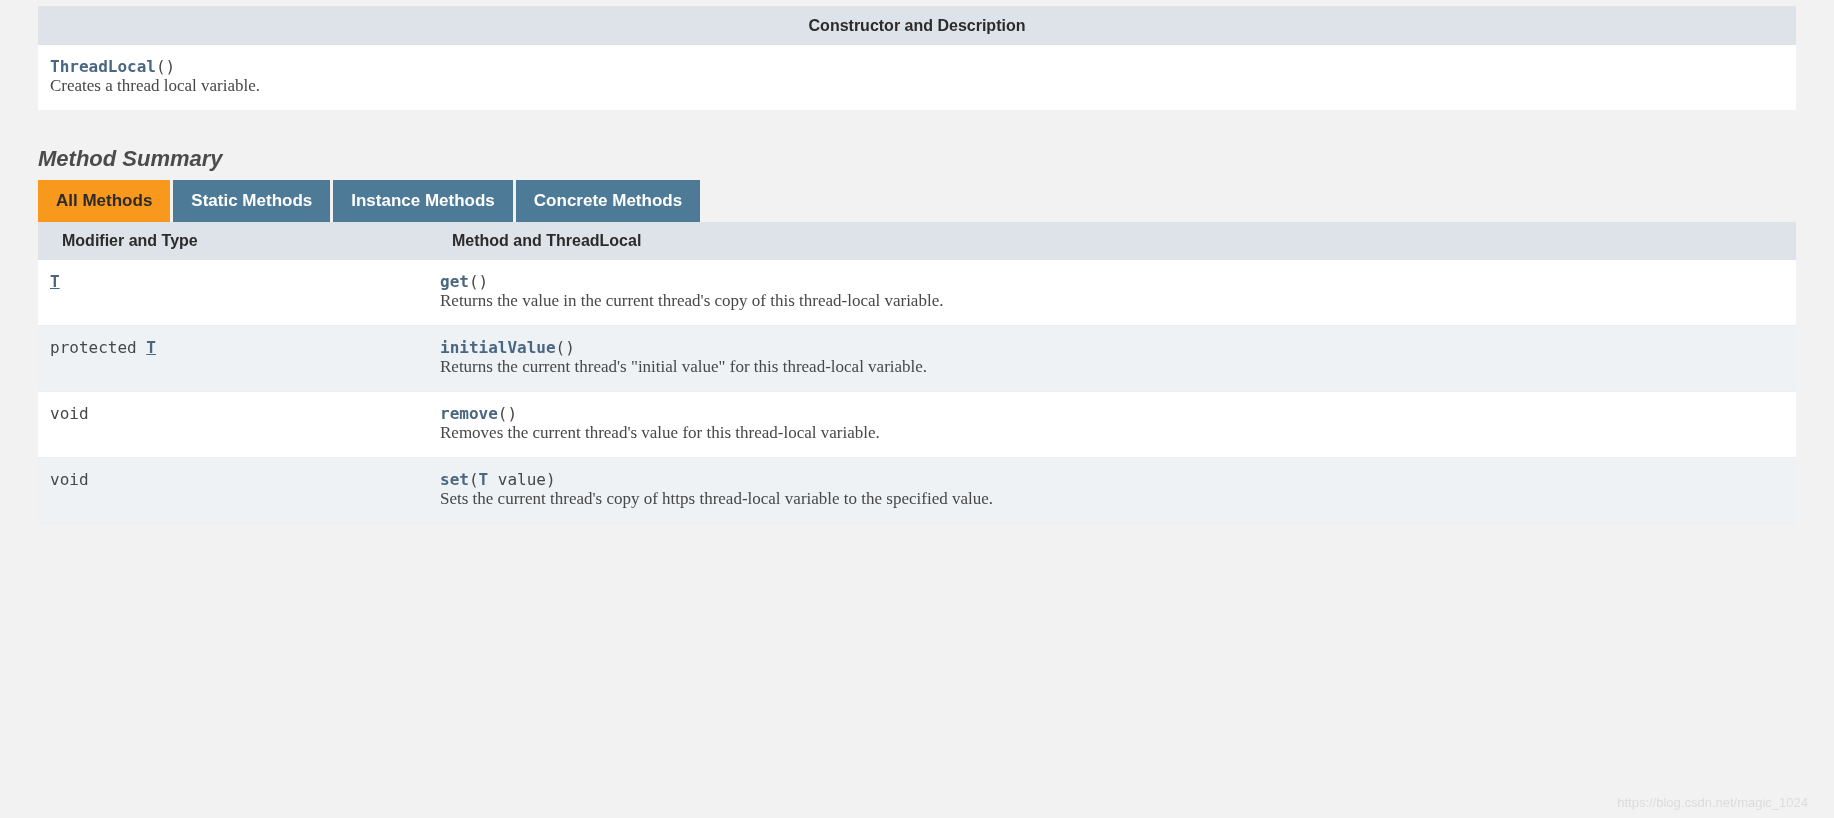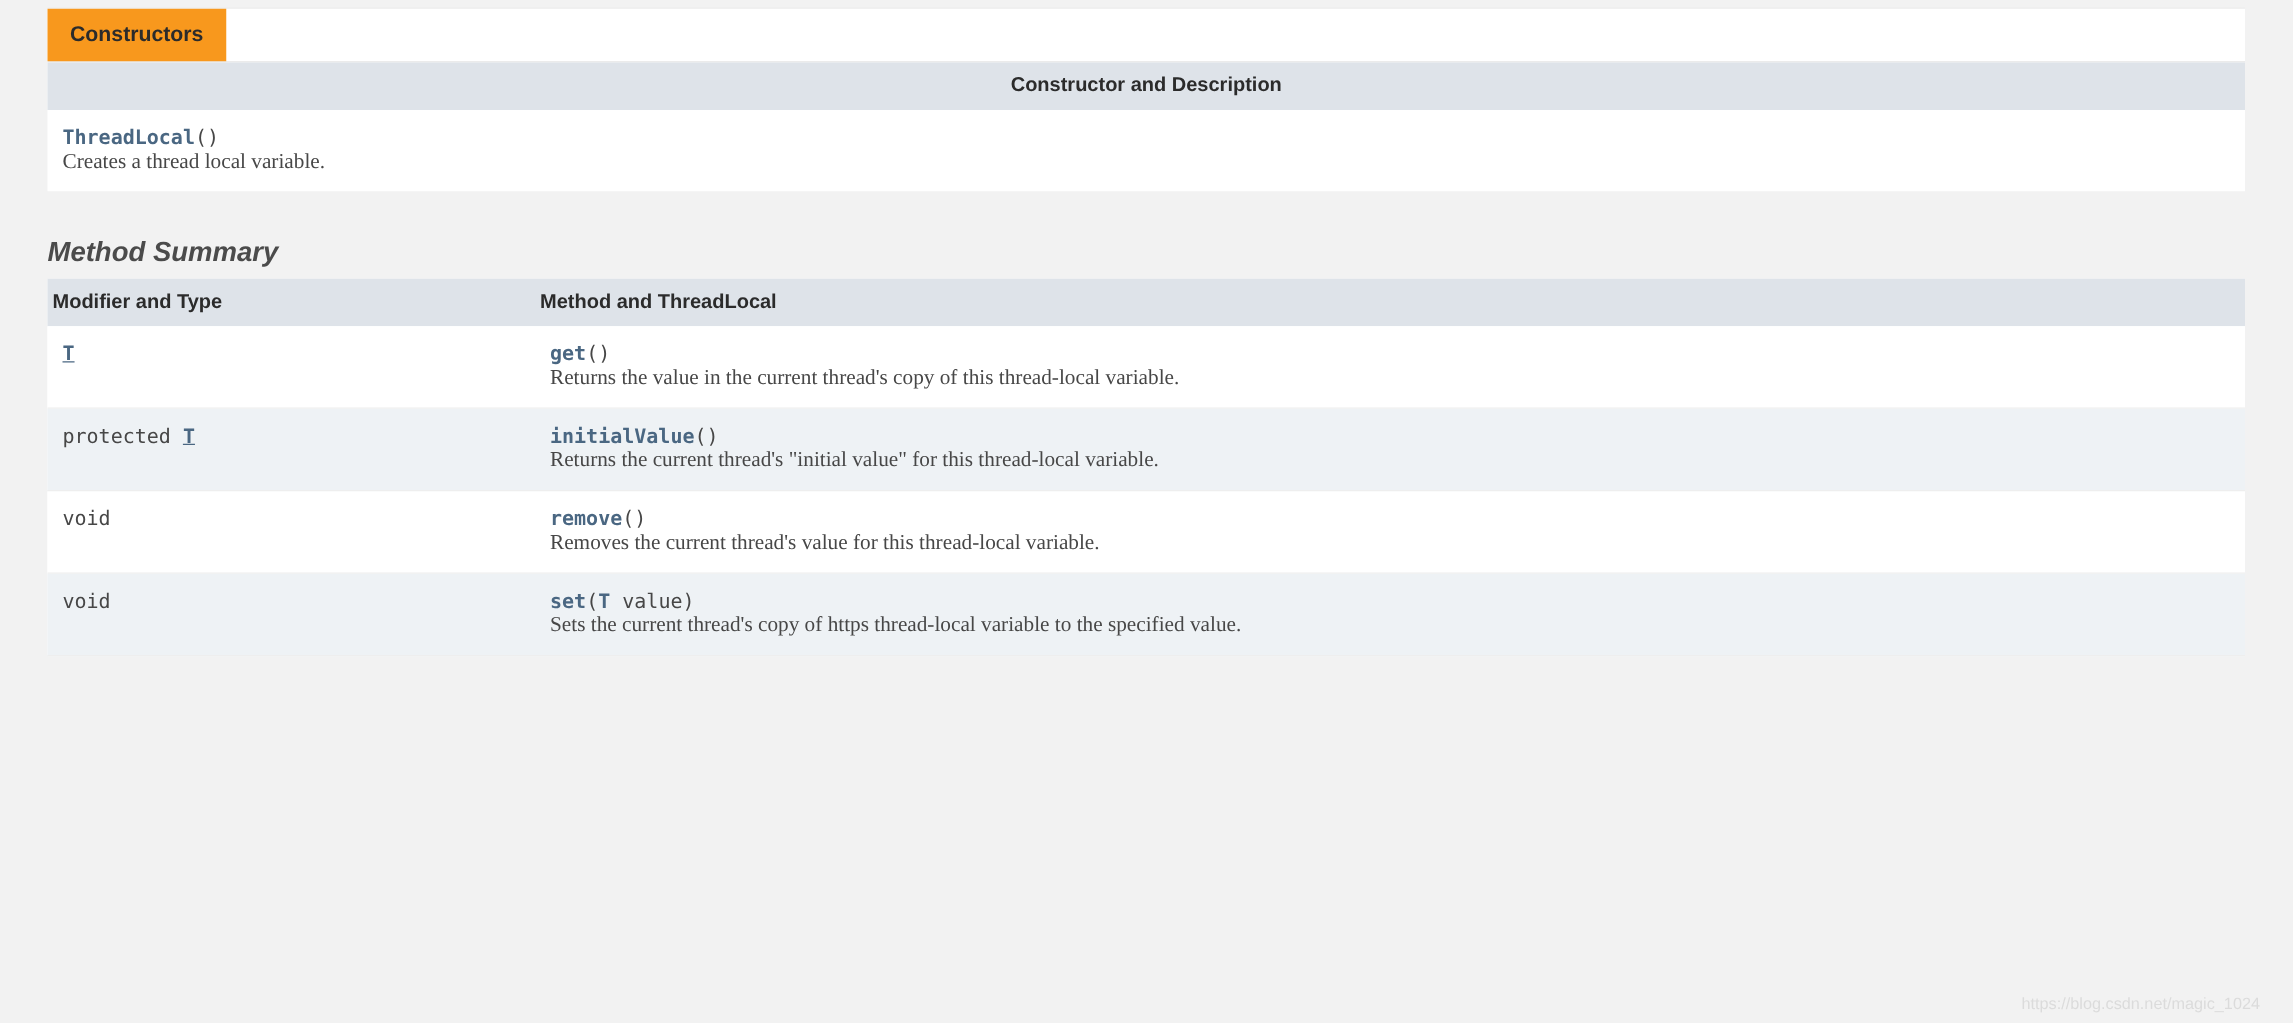--- a/index.html
+++ b/index.html
@@ -88,21 +88,21 @@
     width: 100%;
     border-collapse: collapse;
     background: #fff;
   }
   table.method-table th {
     background: #dee3e9;
     text-align: left;
     font-weight: bold;
     font-size: 16px;
     color: #2b2b2b;
-    padding: 10px 4px;
+    padding: 10px 24px;
   }
   table.method-table td {
     vertical-align: top;
     padding: 12px 12px 14px 12px;
     border-bottom: 1px solid #eee;
   }
   tr.odd td { background: #fff; }
   tr.even td { background: #eef2f5; }
   td.colmod { width: 390px; }
   .type-link {
@@ -120,34 +120,32 @@
     opacity: 0.35;
     font-family: Arial, sans-serif;
   }
 </style>
 </head>
 <body>
 
 <div class="outer">
 
   <div class="panel">
-    <div class="caption-header-row">
-      <span class="caption-orange">Constructors</span>
-    </div>
     <div class="greyhead">Constructor and Description</div>
     <div class="cellrow">
       <span class="code">
         <a class="codelink" href="#">ThreadLocal</a><span>()</span>
       </span>
       <div class="desc">Creates a thread local variable.</div>
     </div>
   </div>
 
   <h3 class="section-title">Method Summary</h3>
 
+  <div class="tabs" id="tabs-container"><span class="tab tab-active">All Methods</span><span class="tab tab-inactive">Static Methods</span><span class="tab tab-inactive">Instance Methods</span><span class="tab tab-inactive">Concrete Methods</span></div>
 
   <table class="method-table">
     <thead>
       <tr>
         <th class="colmod">Modifier and Type</th>
         <th>Method and ThreadLocal</th>
       </tr>
     </thead>
     <tbody id="method-tbody">
         <tr class="odd">

